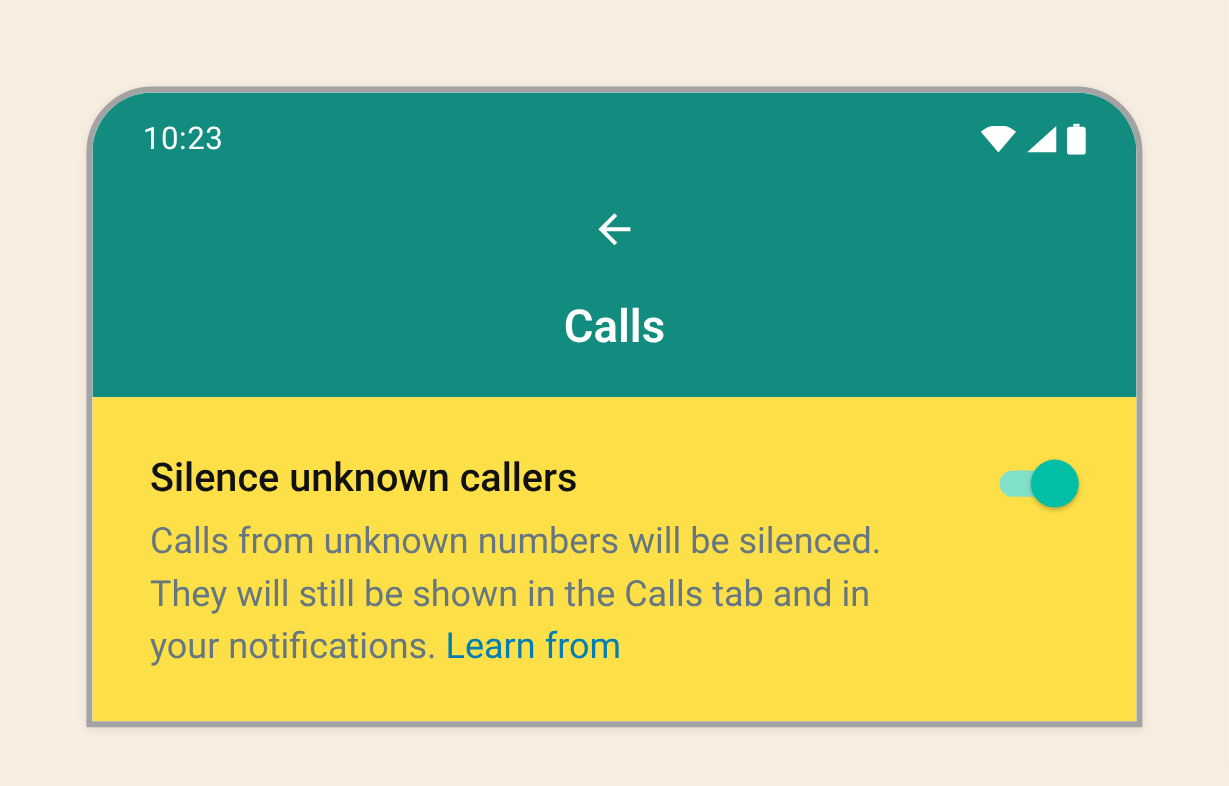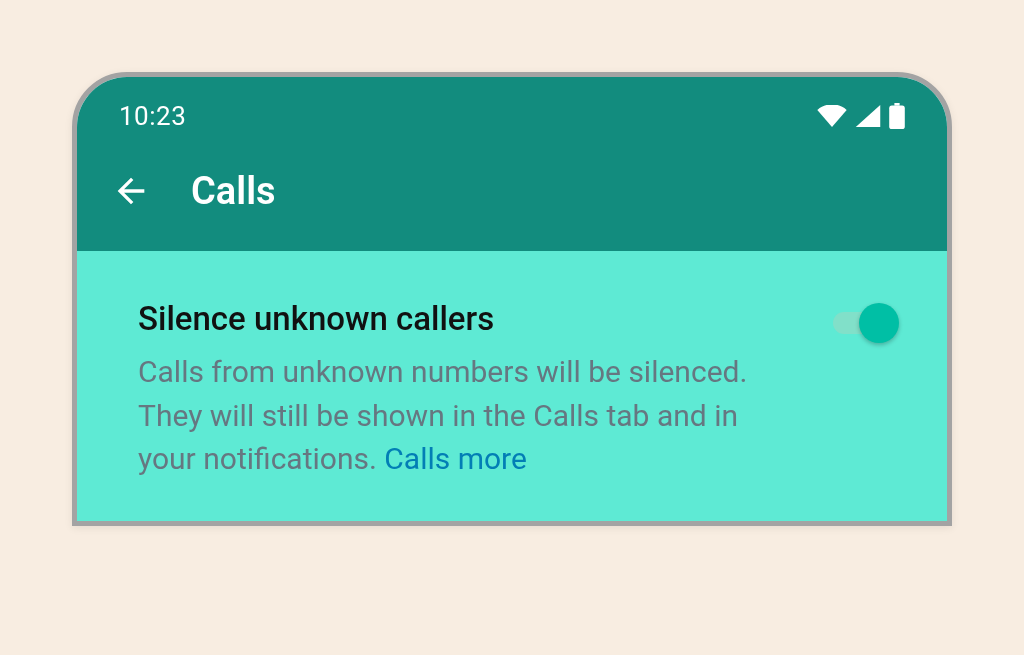--- a/index.html
+++ b/index.html
@@ -44,38 +44,39 @@
       gap: 8px;
     }
     .wifi-icon { width: 30px; height: 22px; }
     .signal-icon { width: 26px; height: 22px; }
     .battery-icon { width: 16px; height: 26px; }
     .app-bar {
       display: flex;
       align-items: center;
       padding: 28px 30px 36px 30px;
       gap: 36px;
+      flex-direction: column;
     }
     .back-btn {
       background: none;
       border: none;
       cursor: pointer;
       padding: 4px;
       display: flex;
       align-items: center;
     }
     .back-arrow { width: 40px; height: 40px; fill: #fff; }
     .app-bar-title {
       font-size: 38px;
       font-weight: 600;
       color: #fff;
     }
     .content {
-      background: #5eead4;
-      padding: 48px 48px 40px 61px;
+      background: #fde047;
+      padding: 48px 48px 40px 48px;
     }
     .setting-row {
       display: flex;
       align-items: flex-start;
       justify-content: space-between;
       gap: 24px;
     }
     .setting-text {
       flex: 1;
       max-width: 640px;
@@ -151,21 +152,21 @@
       </button>
       <div class="app-bar-title">Calls</div>
     </div>
   </div>
 
   <div class="content">
     <div class="setting-row">
       <div class="setting-text">
         <div class="setting-title">Silence unknown callers</div>
         <div class="setting-desc">
-          <span>Calls from unknown numbers will be silenced. They will still be shown in the Calls tab and in your notifications. </span><a class="learn-more">Calls more</a>
+          <span>Calls from unknown numbers will be silenced. They will still be shown in the Calls tab and in your notifications. </span><a class="learn-more">Learn from</a>
         </div>
       </div>
       <div class="toggle">
         <div class="toggle-track"></div>
         <div class="toggle-knob"></div>
       </div>
     </div>
   </div>
 </div>
 

